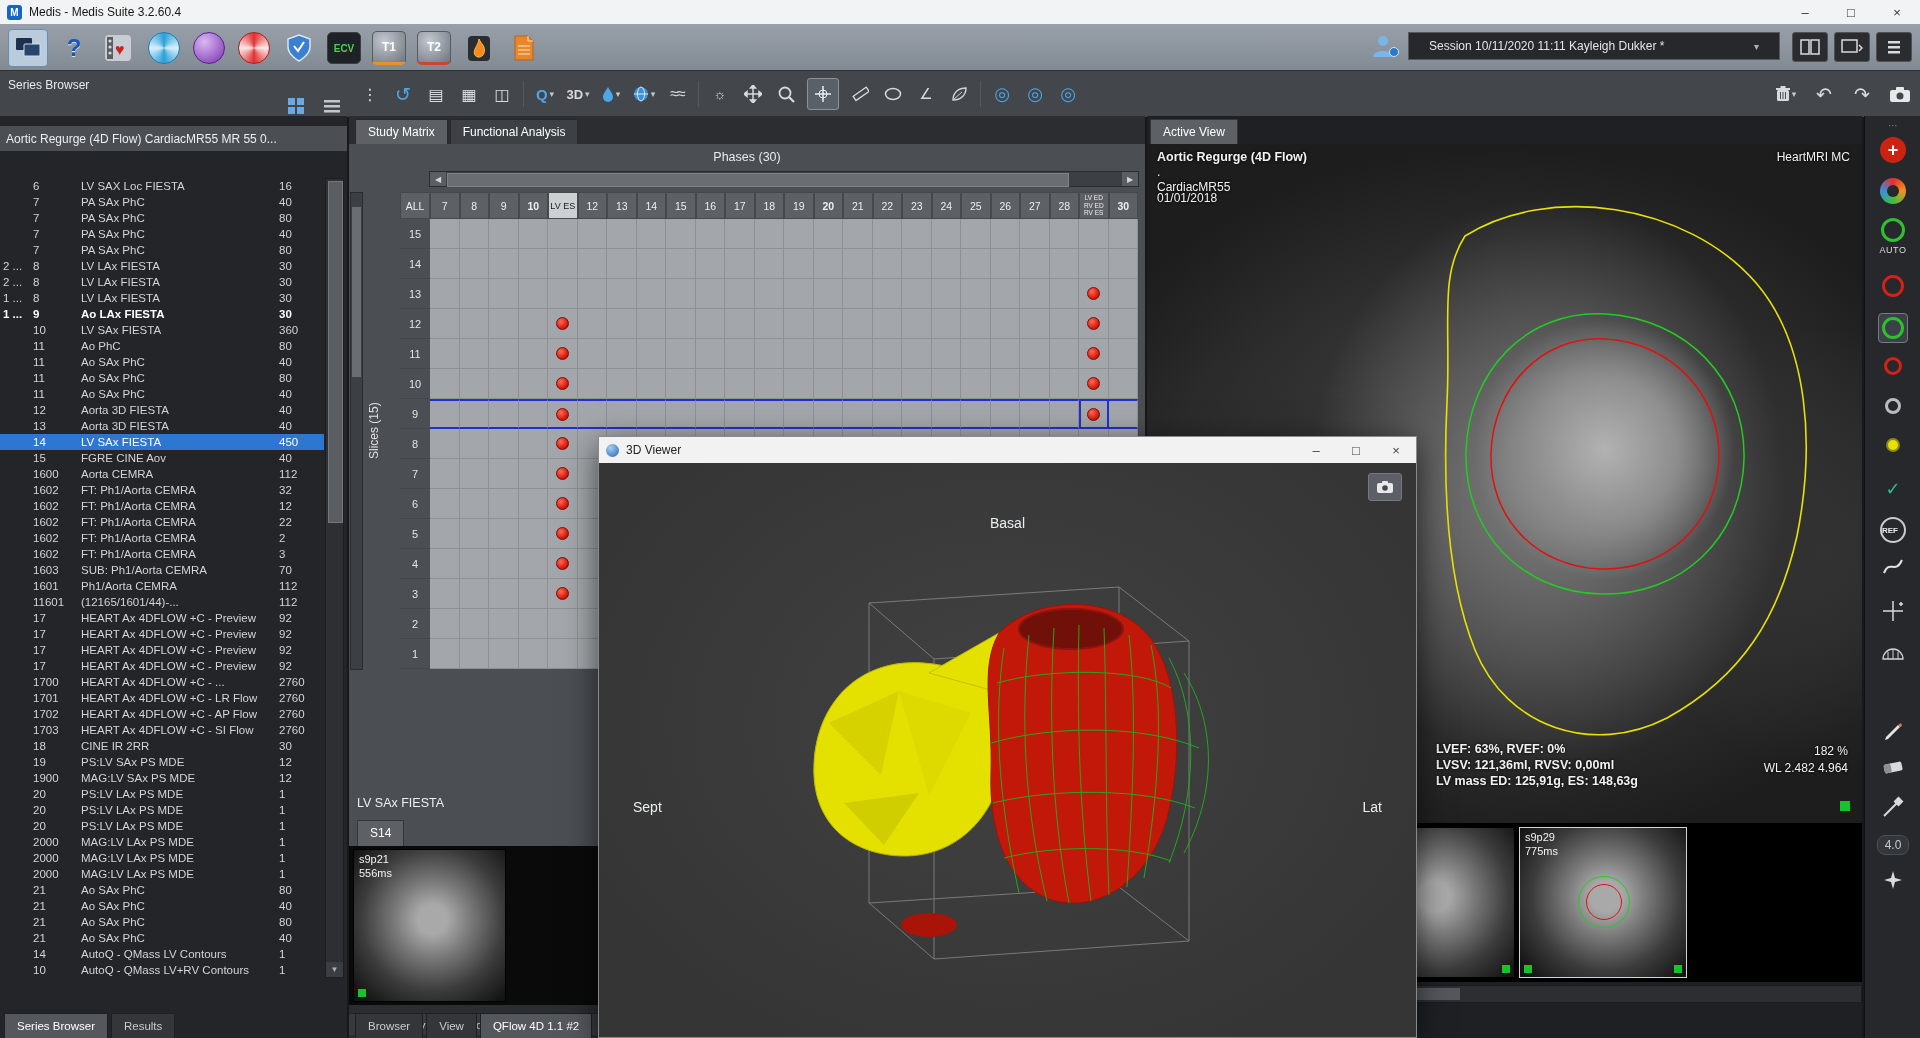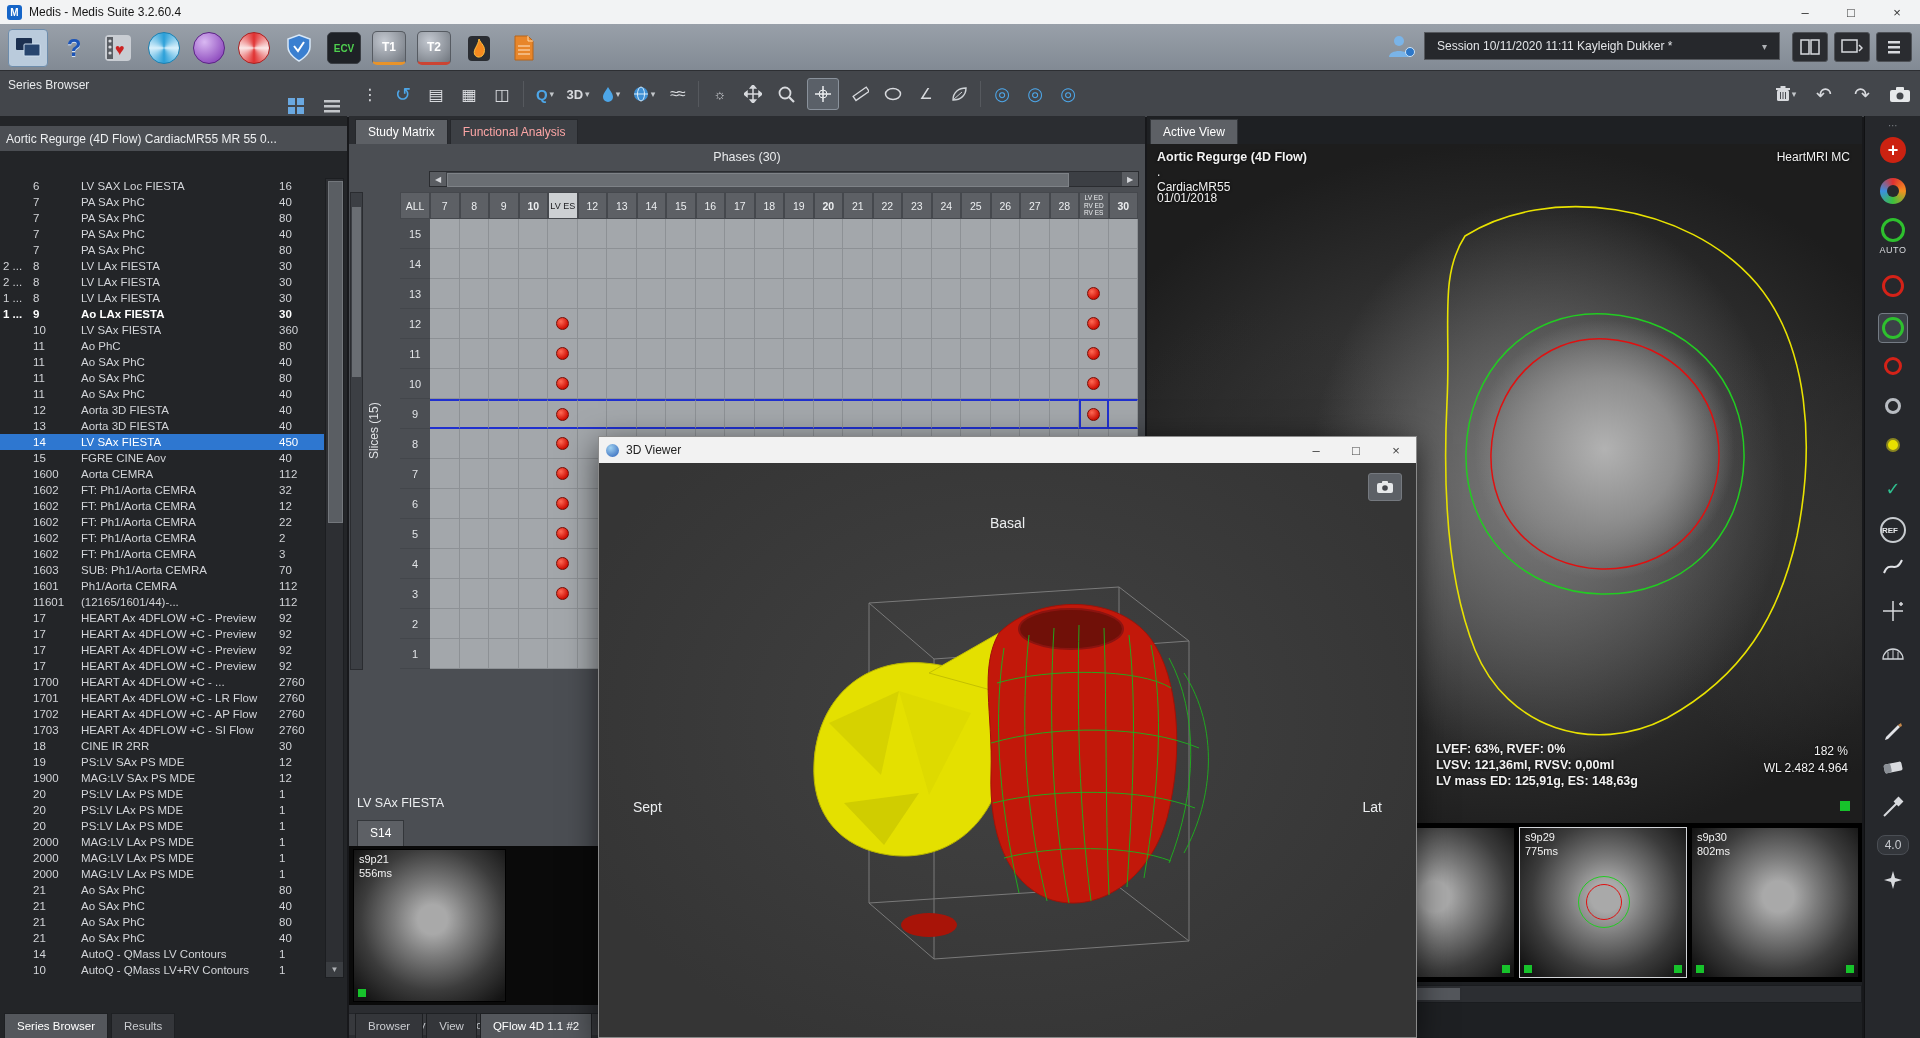--- a/index.html
+++ b/index.html
@@ -19,21 +19,21 @@
   .toolbar1{position:absolute;left:0;top:24px;width:1920px;height:46px;
             background:linear-gradient(#99a0a9,#828a94);}
   .t1group{position:absolute;left:8px;top:5px;display:flex;align-items:center;gap:7px;}
   .t1i{width:38px;height:36px;border-radius:4px;display:flex;align-items:center;justify-content:center;position:relative;}
   .t1i.sel{background:#bacbdc;border:1px solid #6d8cab;}
   .help-q{font-size:24px;font-weight:bold;color:#1d55b8;text-shadow:0 1px 0 #d8e4f2;}
   .ball{width:30px;height:30px;border-radius:50%;}
   .badge-sq{width:32px;height:30px;border-radius:5px;display:flex;align-items:center;justify-content:center;font-weight:bold;}
   .session-wrap{position:absolute;right:140px;top:8px;display:flex;align-items:center;gap:8px;}
   .session-dd{width:330px;height:26px;background:#26282c;border:1px solid #55585d;color:#e3e5e8;
-              font-size:12px;display:flex;align-items:center;padding:0 12px;}
+              font-size:12px;display:flex;align-items:center;padding:0 20px;}
   .session-dd .caret{margin-left:auto;color:#aeb1b5;font-size:10px;}
   .hw-btn{width:34px;height:28px;background:#2a2c30;border:1px solid #4e5156;border-radius:3px;
           display:flex;align-items:center;justify-content:center;}
   .t1right{position:absolute;right:8px;top:8px;display:flex;gap:6px;align-items:center;}
 
   
   .toolbar2{position:absolute;left:0;top:70px;width:1920px;height:46px;background:#43464b;border-top:1px solid #2d2f33;}
   .tb2-label{position:absolute;left:8px;top:7px;font-size:12px;color:#e8eaec;}
   .tb2-row{position:absolute;left:358px;top:0;height:46px;display:flex;align-items:center;gap:9px;}
   .tb2-right{position:absolute;right:8px;top:0;height:46px;display:flex;align-items:center;gap:14px;}
@@ -65,21 +65,21 @@
   .lp-thumb{position:absolute;left:2px;top:2px;width:13px;height:340px;background:#5a5e63;border:1px solid #73777c;}
   .lp-sbtn{position:absolute;left:0;width:17px;height:15px;display:flex;align-items:center;justify-content:center;font-size:8px;color:#aeb1b5;background:#3a3d41;}
   .btabs{position:absolute;left:4px;bottom:0;display:flex;gap:3px;}
   .btab{height:24px;line-height:24px;padding:0 12px;font-size:11.5px;color:#caccd0;background:#34363a;
         border:1px solid #1e2023;border-bottom:none;}
   .btab.active{background:#54575c;color:#fff;}
 
   
   .mid-panel{position:absolute;left:349px;top:116px;width:796px;bottom:0;background:#2b2d31;}
   .mtab-row{position:absolute;left:6px;top:3px;display:flex;gap:2px;}
-  .mtab{height:25px;line-height:25px;padding:0 12px;font-size:12px;color:#fca5a5;background:#3d4045;border:1px solid #26282c;border-bottom:none;}
+  .mtab{height:25px;line-height:25px;padding:0 12px;font-size:12px;color:#ffffff;background:#3d4045;border:1px solid #26282c;border-bottom:none;}
   .mtab.active{background:#5d6065;color:#fff;}
   .matrix-area{position:absolute;left:0;top:28px;width:796px;height:841px;background:#4b4e53;}
   .phases-label{position:absolute;left:0;top:6px;width:796px;text-align:center;font-size:12.5px;color:#e8eaec;}
   .hscrollbar{position:absolute;left:80px;top:27px;width:710px;height:16px;background:#3c3f44;border:1px solid #2a2c30;box-sizing:border-box;}
   .hscrollbar .hbtn{position:absolute;top:0;width:16px;height:14px;background:#5a5d62;color:#d4d6da;font-size:8px;
                     display:flex;align-items:center;justify-content:center;}
   .hscrollbar .hthumb{position:absolute;left:17px;top:1px;width:620px;height:12px;background:#6a6e73;border:1px solid #7e8287;}
   .slices-label{position:absolute;left:16px;top:48px;height:478px;width:18px;display:flex;align-items:center;justify-content:center;
                 color:#e0e2e5;font-size:12px;writing-mode:vertical-rl;transform:rotate(180deg);}
   .vscrollbar{position:absolute;left:1px;top:48px;width:13px;height:478px;background:#3c3f44;border:1px solid #2a2c30;box-sizing:border-box;}
@@ -1199,26 +1199,20 @@
         <span class="gsq" style="right:4px;bottom:4px;"></span>
       </div>
       <div class="thumb" style="left:372px;top:4px;width:168px;height:151px;border:1px solid #d2d4d8;">
         <span class="ring" style="left:58px;top:48px;width:50px;height:50px;border:1.5px solid #22cc22;"></span>
         <span class="ring" style="left:66px;top:56px;width:34px;height:34px;border:1.5px solid #e01010;"></span>
         <span class="nm">s9p29</span>
         <span class="tm">775ms</span>
         <span class="gsq" style="left:4px;bottom:4px;"></span>
         <span class="gsq" style="right:4px;bottom:4px;"></span>
       </div>
-      <div class="thumb" style="left:544px;top:4px;width:168px;height:151px;">
-        <span class="nm">s9p30</span>
-        <span class="tm">802ms</span>
-        <span class="gsq" style="left:4px;bottom:4px;"></span>
-        <span class="gsq" style="right:4px;bottom:4px;"></span>
-      </div>
     </div>
     <div class="vp-scroll">
         <div class="hthumb"></div>
       </div>
   </div>
 
   <div class="right-toolbar">
     <div class="rtb-item" style="top:4px;color:#7a7e84;font-size:10px;">⋯</div>
     <div class="rtb-item" style="top:21px;">
       <span class="ringic" style="width:26px;height:26px;background:#cc2211;color:#fff;display:flex;align-items:center;justify-content:center;font-size:18px;font-weight:bold;">+</span>

